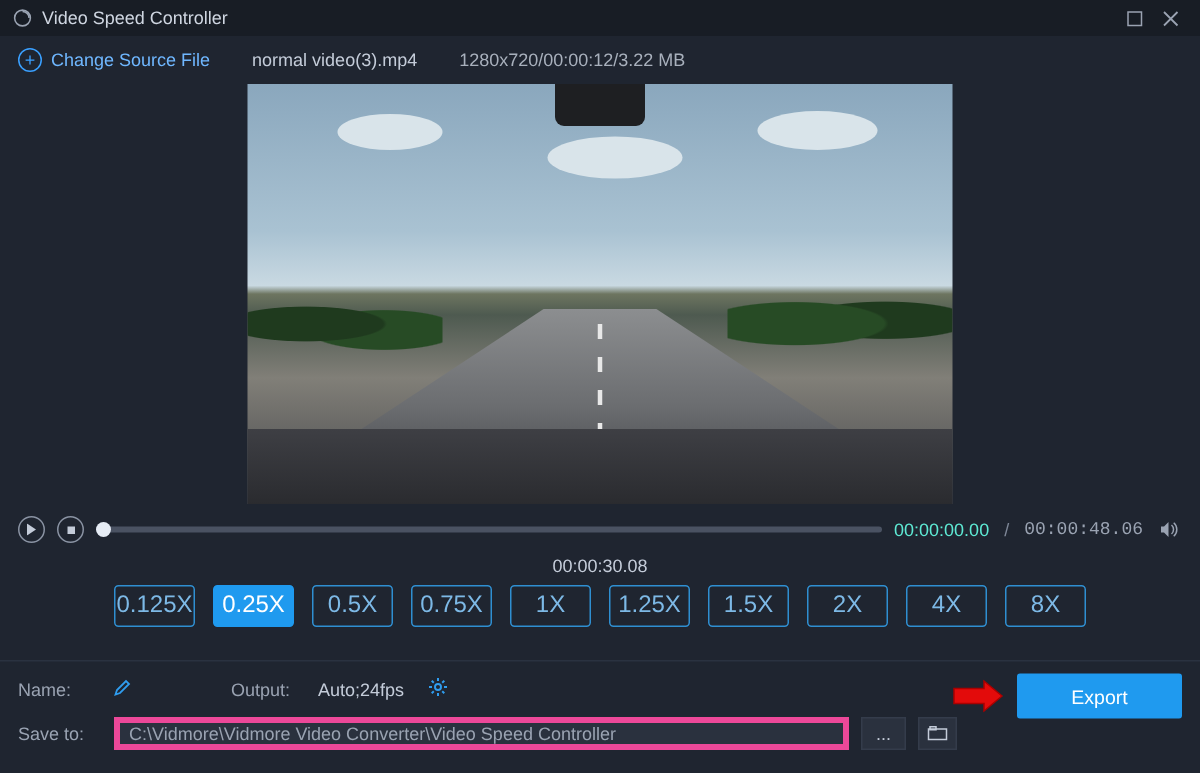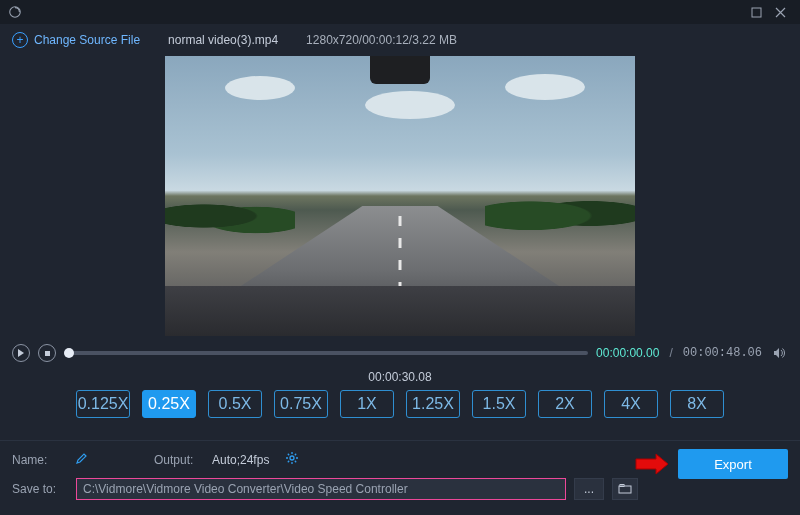--- a/index.html
+++ b/index.html
@@ -66,37 +66,38 @@
   .spdbtn.active{background:#1f9aef;border-color:#1f9aef;color:#fff;}
   .speedsection{border-bottom:1px solid #2a3240;padding-bottom:6px;}
 
   
   .bottom{padding:10px 12px 0 12px; position:relative;}
   .row{display:flex;align-items:center;gap:8px;margin-bottom:10px;}
   .label{width:56px;color:#9aa3b2;}
   .val{color:#c4ccd9;}
   .editicon{color:#2f9def;cursor:pointer;}
   .gearicon{color:#2f9def;cursor:pointer;margin-left:8px;}
-  .pathinput{flex:1;max-width:490px;height:22px;background:#2a313e;border:1px solid #ec4899;color:#9aa3b2;padding:0 6px;font-size:12px;}
+  .pathinput{flex:1;max-width:490px;height:22px;background:#2a313e;border:4px solid #ec4899;color:#9aa3b2;padding:0 6px;font-size:12px;}
   .dotsbtn{width:30px;height:22px;background:#2a313e;border:1px solid #343c4b;color:#c4ccd9;display:flex;align-items:center;justify-content:center;cursor:pointer;}
   .openbtn{width:26px;height:22px;background:#2a313e;border:1px solid #343c4b;color:#c4ccd9;display:flex;align-items:center;justify-content:center;cursor:pointer;}
   .exportbtn{position:absolute;right:12px;top:8px;width:110px;height:30px;background:#1f9aef;color:#fff;display:flex;align-items:center;justify-content:center;cursor:pointer;font-size:13px;border-radius:2px;}
   .redarrow{position:absolute;right:130px;top:12px;width:36px;height:22px;}
   .redarrow svg{width:100%;height:100%;}
 </style>
 </head>
 <body>
 
 <div class="titlebar">
   <span class="logo">
     <svg viewBox="0 0 16 16" width="14" height="14">
         <circle cx="8" cy="8" r="6" fill="none" stroke="#9aa3b2" stroke-width="1.2"></circle>
         <path d="M8 3 A5 5 0 0 1 13 8" fill="none" stroke="#9aa3b2" stroke-width="1.2"></path>
       </svg>
   </span>
+  <span>Video Speed Controller</span>
   <span class="spacer"></span>
   <span class="winbtn">
     <svg width="11" height="11" viewBox="0 0 11 11">
         <rect x="1" y="1" width="9" height="9" fill="none" stroke="#9aa3b2" stroke-width="1"></rect>
       </svg>
   </span>
   <span class="winbtn">
     <svg width="11" height="11" viewBox="0 0 11 11">
         <path d="M1 1 L10 10 M10 1 L1 10" stroke="#9aa3b2" stroke-width="1.2"></path>
       </svg>

